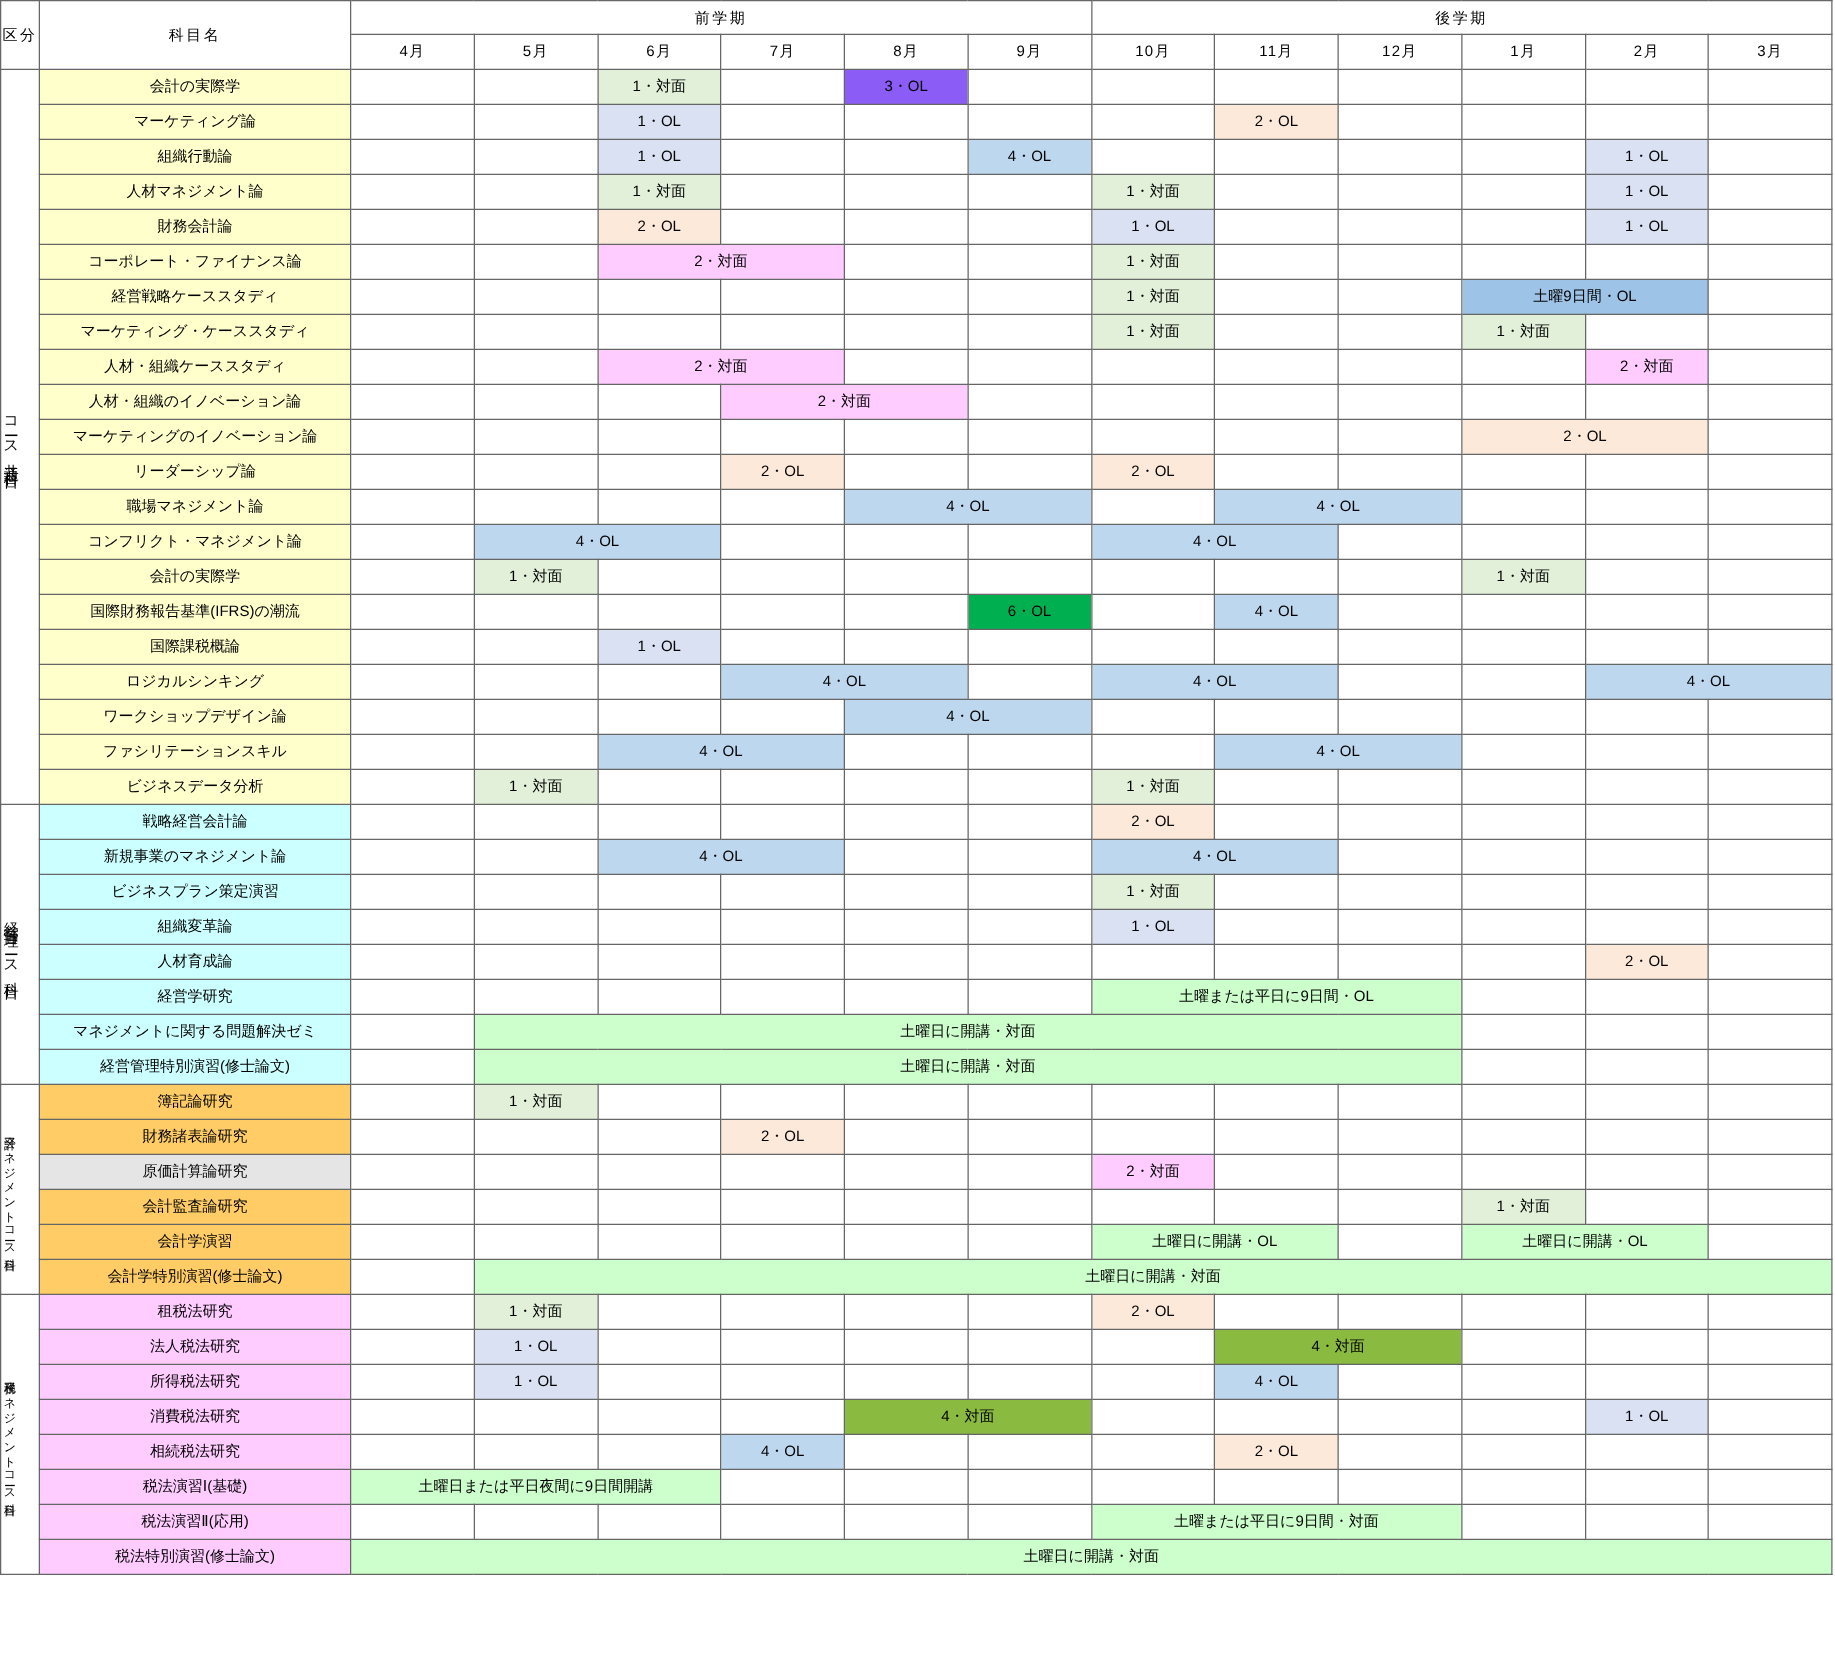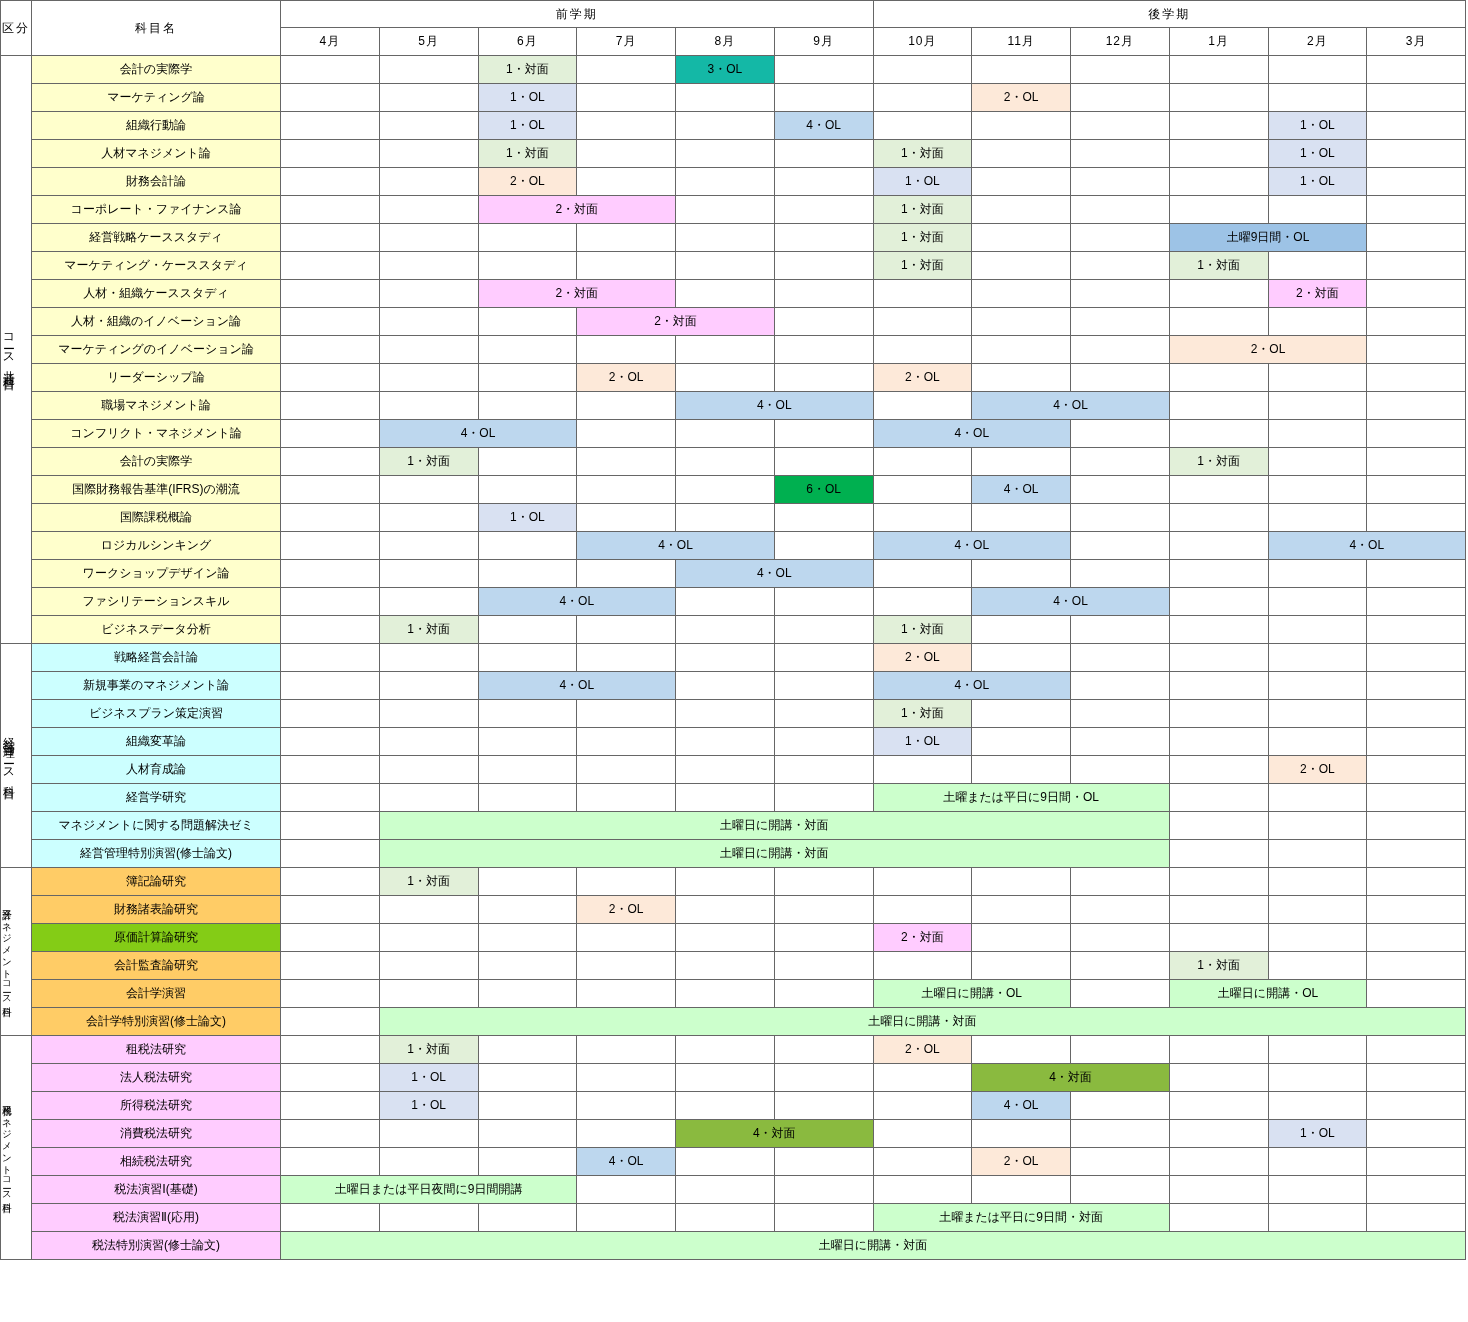--- a/index.html
+++ b/index.html
@@ -50,21 +50,21 @@
     <tbody id="tbody">
         <tr>
           <td rowspan="21" class="cat">
             <div class="catcell">コース共通科目</div>
           </td>
           <td class="subj" style="background: rgb(255, 255, 204);">会計の実際学</td>
           <td class="mcell"></td>
           <td class="mcell"></td>
           <td class="mcell bar" colspan="1" style="background: rgb(226, 240, 217);">1・対面</td>
           <td class="mcell"></td>
-          <td class="mcell bar" colspan="1" style="background: #14b8a6;">3・OL</td>
+          <td class="mcell bar" colspan="1" style="background: #8b5cf6;">3・OL</td>
           <td class="mcell thickright"></td>
           <td class="mcell"></td>
           <td class="mcell"></td>
           <td class="mcell"></td>
           <td class="mcell"></td>
           <td class="mcell"></td>
           <td class="mcell"></td>
         </tr>
         <tr>
           <td class="subj" style="background: rgb(255, 255, 204);">マーケティング論</td>
@@ -483,21 +483,21 @@
           <td class="mcell"></td>
           <td class="mcell thickright"></td>
           <td class="mcell"></td>
           <td class="mcell"></td>
           <td class="mcell"></td>
           <td class="mcell"></td>
           <td class="mcell"></td>
           <td class="mcell"></td>
         </tr>
         <tr>
-          <td class="subj" style="background: #84cc16;">原価計算論研究</td>
+          <td class="subj" style="background: #e5e5e5;">原価計算論研究</td>
           <td class="mcell"></td>
           <td class="mcell"></td>
           <td class="mcell"></td>
           <td class="mcell"></td>
           <td class="mcell"></td>
           <td class="mcell thickright"></td>
           <td class="mcell bar" colspan="1" style="background: rgb(255, 204, 255);">2・対面</td>
           <td class="mcell"></td>
           <td class="mcell"></td>
           <td class="mcell"></td>

